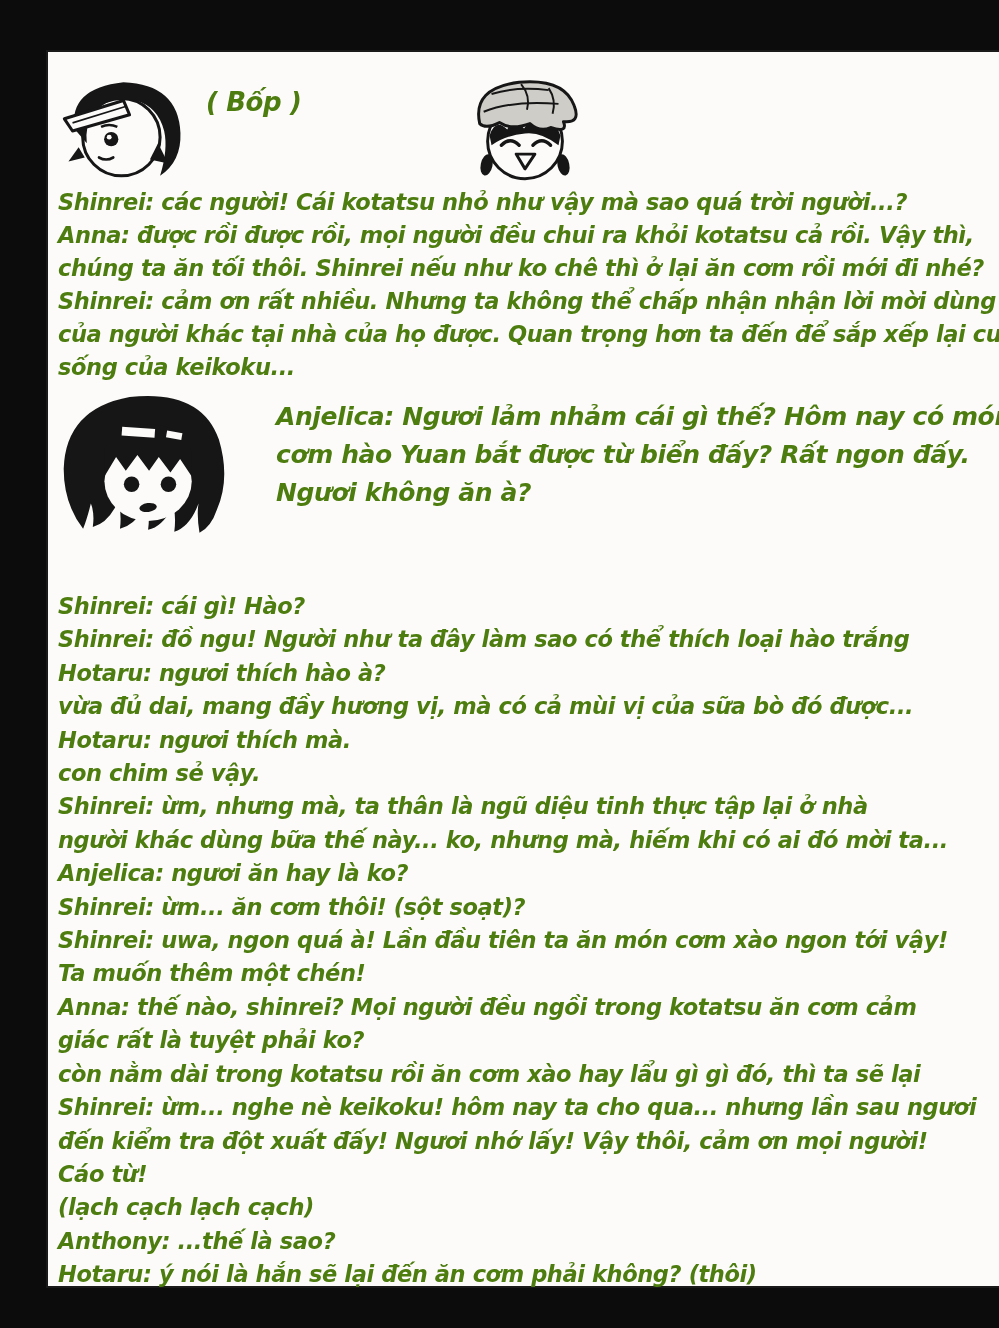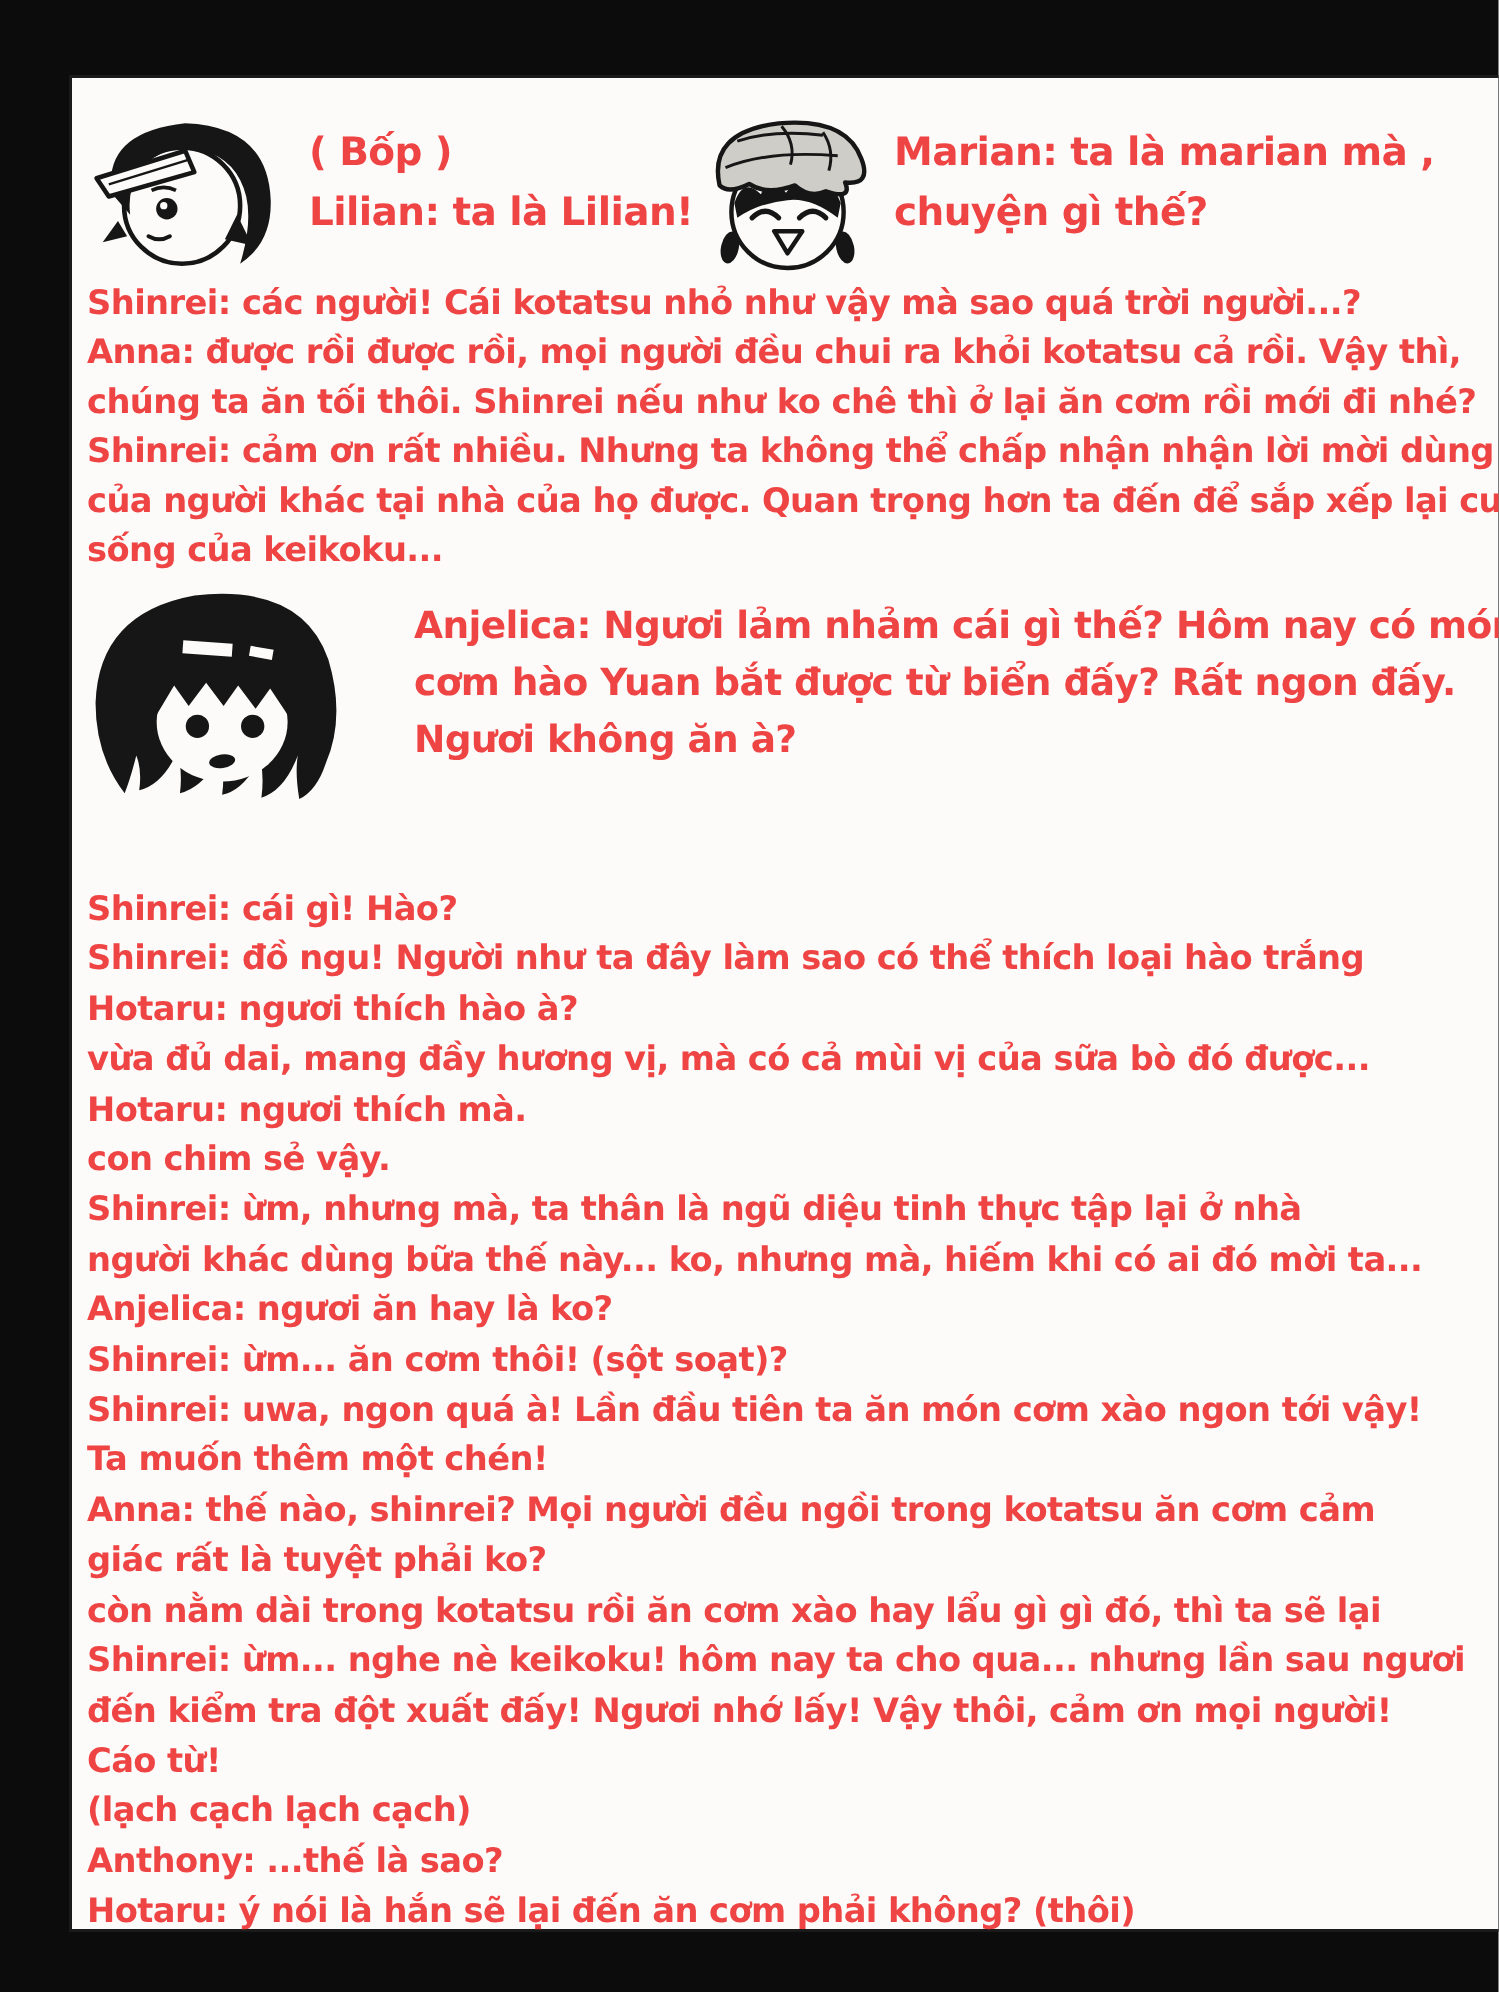--- a/index.html
+++ b/index.html
@@ -11,22 +11,23 @@
     font-family:"DejaVu Sans",sans-serif;
   }
   .paper{
     position:absolute;
     left:48px;top:52px;
     width:951px;height:1234px;
     background:#fcfbfa;
     box-shadow:0 0 0 2px #1a1a1a;
   }
   .txt{
-    color:#ef4444;
+    color:#4d7c0f;
     font-weight:700;
+    font-style:italic;
     white-space:nowrap;
     letter-spacing:-0.4px;
   }
   .header-row{position:absolute;left:0;top:14px;width:100%;height:130px;}
   .avatar{position:absolute;}
   .lilian-head{left:10px;top:8px;width:138px;height:112px;}
   .lilian-text{position:absolute;left:158px;top:16px;font-size:26px;line-height:40px;}
   .marian-head{left:414px;top:4px;width:128px;height:118px;}
   .marian-text{position:absolute;left:548px;top:16px;font-size:26px;line-height:40px;}
   .intro-block{position:absolute;left:10px;top:134px;font-size:22.5px;line-height:33px;}
@@ -51,40 +52,35 @@
       <path d="M6 44 L64 26 L70 40 L14 56 Z" fill="#fcfbfa" stroke="#161616" stroke-width="3" stroke-linejoin="round"></path>
       <path d="M14 48 L66 32" stroke="#161616" stroke-width="1.6" fill="none"></path>
       <circle cx="52" cy="64" r="7" fill="#161616"></circle>
       <circle cx="50" cy="62" r="2.4" fill="#fcfbfa"></circle>
       <path d="M42 52 Q50 48 58 52" stroke="#161616" stroke-width="2.4" fill="none"></path>
       <path d="M40 82 Q47 86 54 82" stroke="#161616" stroke-width="2.6" fill="none" stroke-linecap="round"></path>
     </svg>
 
     <div class="lilian-text">
       <div class="txt line">( Bốp )</div>
-      <div class="txt line">Lilian: ta là Lilian!</div>
     </div>
 
     <svg class="avatar marian-head" viewBox="0 0 130 115">
       <circle cx="64" cy="70" r="38" fill="#fcfbfa" stroke="#161616" stroke-width="3"></circle>
       <ellipse cx="25" cy="94" rx="6" ry="11" fill="#161616" transform="rotate(12 25 94)"></ellipse>
       <ellipse cx="103" cy="94" rx="6" ry="11" fill="#161616" transform="rotate(-12 103 94)"></ellipse>
       <path d="M28 64 Q34 46 46 58 L52 44 L63 57 L74 42 L85 57 Q94 48 100 64 L98 74 Q80 60 64 62 Q44 64 30 74 Z" fill="#161616"></path>
       <path d="M18 52 Q10 16 58 10 Q104 6 114 34 Q121 52 103 50 Q108 62 90 56 Q79 61 69 52 Q50 59 38 51 Q24 58 18 52 Z" fill="#cfcdc8" stroke="#161616" stroke-width="3" stroke-linejoin="round"></path>
       <path d="M30 22 Q55 14 88 18 M22 40 Q52 28 98 32" stroke="#161616" stroke-width="2" fill="none"></path>
       <path d="M60 12 Q70 24 66 38 M88 16 Q96 28 92 42" stroke="#161616" stroke-width="2" fill="none"></path>
       <path d="M40 74 q9 -9 18 0" stroke="#161616" stroke-width="3.4" fill="none" stroke-linecap="round"></path>
       <path d="M72 74 q9 -9 18 0" stroke="#161616" stroke-width="3.4" fill="none" stroke-linecap="round"></path>
       <path d="M55 83 L74 83 L64 98 Z" fill="#fcfbfa" stroke="#161616" stroke-width="3" stroke-linejoin="round"></path>
     </svg>
 
-    <div class="marian-text">
-      <div class="txt line">Marian: ta là marian mà ,</div>
-      <div class="txt line">chuyện gì thế?</div>
-    </div>
   </div>
 
   <div class="intro-block txt">
       <div class="line">Shinrei: các người! Cái kotatsu nhỏ như vậy mà sao quá trời người...?</div>
       <div class="line">Anna: được rồi được rồi, mọi người đều chui ra khỏi kotatsu cả rồi. Vậy thì,</div>
       <div class="line">chúng ta ăn tối thôi. Shinrei nếu như ko chê thì ở lại ăn cơm rồi mới đi nhé?</div>
       <div class="line">Shinrei: cảm ơn rất nhiều. Nhưng ta không thể chấp nhận nhận lời mời dùng bữa</div>
       <div class="line">của người khác tại nhà của họ được. Quan trọng hơn ta đến để sắp xếp lại cuộc</div>
       <div class="line">sống của keikoku...</div>
     </div>

